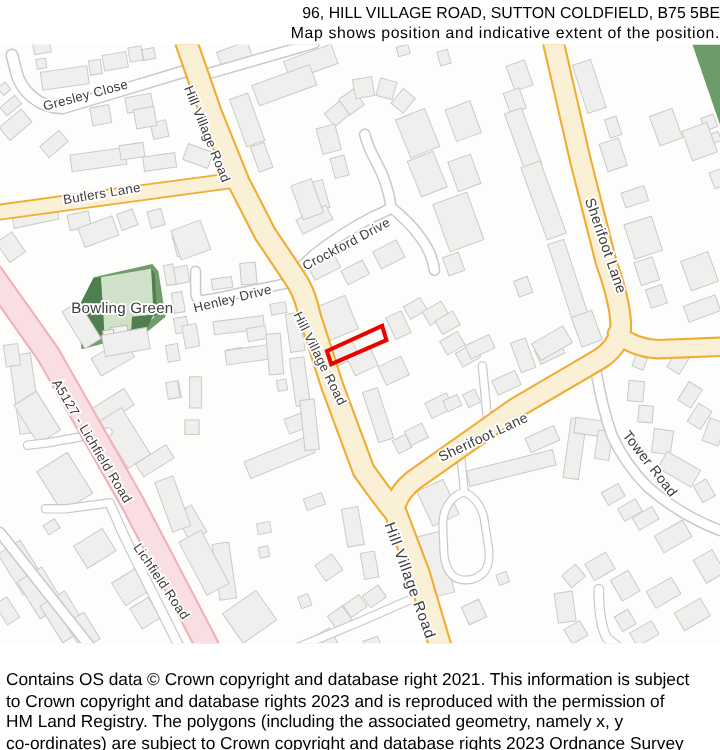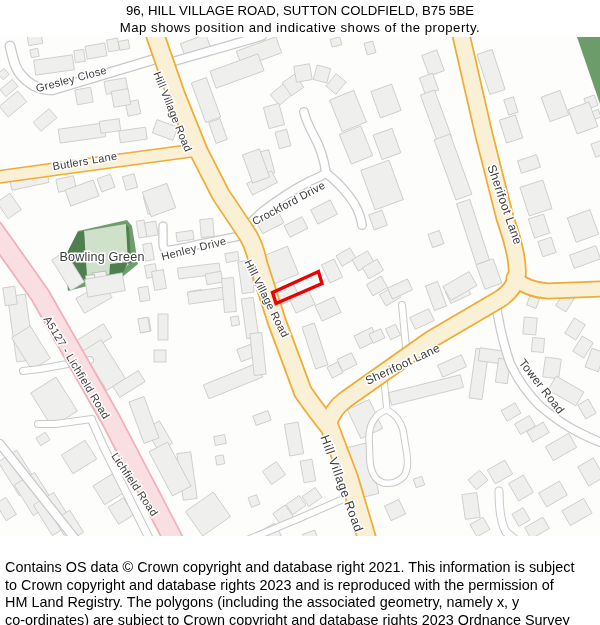--- a/index.html
+++ b/index.html
@@ -1,29 +1,29 @@
 <!DOCTYPE html>
 <html><head><meta charset="utf-8"><title>96, Hill Village Road</title><style>
 html,body{margin:0;padding:0;background:#ffffff}
 body{width:600px;height:625px;position:relative;font-family:"Liberation Sans",sans-serif}
-#title{position:absolute;top:0;left:0;width:600px;text-align:center;font-size:13.2px;line-height:17px;color:#000;padding-top:1.5px}
+#title{position:absolute;top:0;left:0;width:600px;text-align:right;font-size:13.2px;line-height:17px;color:#000;padding-top:1.5px}
 #title .l2{letter-spacing:0.5px}
 #footer{position:absolute;top:559px;left:5px;width:594px;font-size:14.4px;line-height:17.6px;color:#000}
 #map{position:absolute;top:37px;left:0}
 .b{fill:#efefed;stroke:#c9c9c7;stroke-width:0.8}
 .wc{fill:none;stroke:#c9c9c9;stroke-linecap:round;stroke-linejoin:round}
 .wf{fill:none;stroke:#ffffff;stroke-linecap:round;stroke-linejoin:round}
 .yc{fill:none;stroke:#f0ac33;stroke-linecap:round;stroke-linejoin:round}
 .yf{fill:none;stroke:#faf0d6;stroke-linecap:round;stroke-linejoin:round}
 .pc{fill:none;stroke:#f2b0ba;stroke-linecap:round;stroke-linejoin:round}
 .pf{fill:none;stroke:#fadfe2;stroke-linecap:round;stroke-linejoin:round}
 .lb{fill:#3c3c3c;stroke:#ffffff;stroke-width:3;paint-order:stroke;text-anchor:middle}
 </style></head><body>
 
-<div id="title">96, HILL VILLAGE ROAD, SUTTON COLDFIELD, B75 5BE<br><span class="l2">Map shows position and indicative shows of the property.</span></div>
+<div id="title">96, HILL VILLAGE ROAD, SUTTON COLDFIELD, B75 5BE<br><span class="l2">Map shows position and indicative extent of the position.</span></div>
 
 <svg id="map" width="600" height="499" viewBox="0 37 600 499">
 
 <rect x="0" y="37" width="600" height="499" fill="#fdfdfc"></rect>
 
 <path d="M577,37 L600,37 L600,104 Z" fill="#6b9c6a"></path>
 
 <g class="b">
       <rect x="78.0" y="289.5" width="32" height="17" transform="rotate(-30 94 298)"></rect>
     </g>

